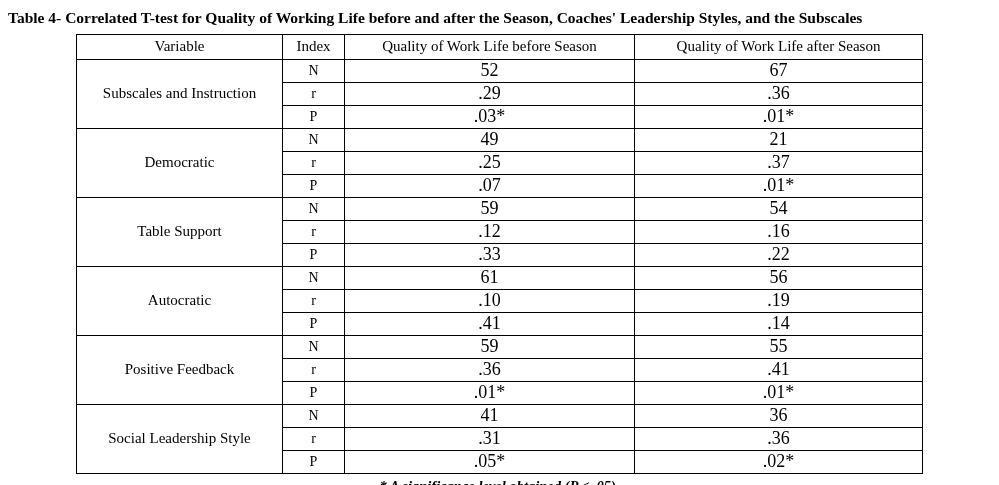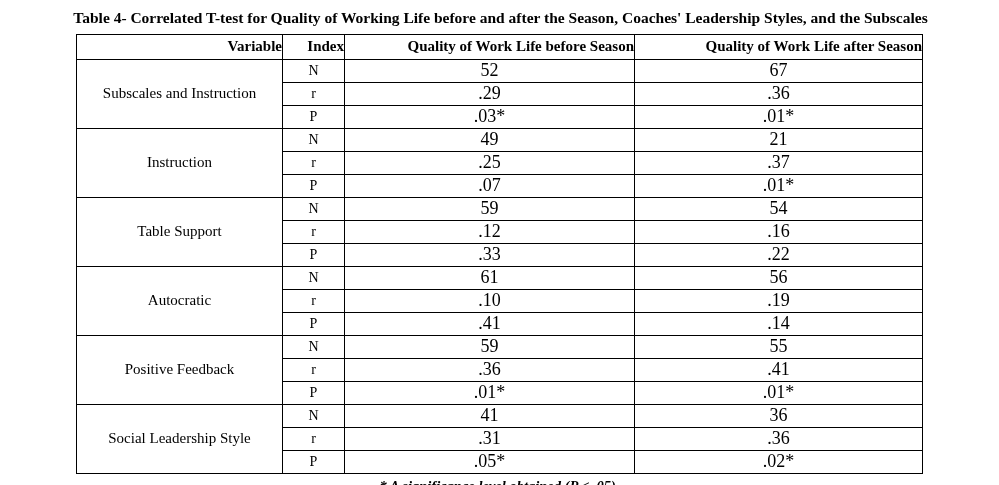--- a/index.html
+++ b/index.html
@@ -20,21 +20,20 @@
     height: 485px;
     box-sizing: border-box;
   }
   .caption {
     font-family: "Liberation Serif", serif;
     font-weight: bold;
     font-size: 15.5px;
     line-height: 1.2;
     padding: 9px 6px 6px 8px;
     white-space: nowrap;
-    text-align: center;
   }
   .table-wrap {
     padding: 0 8px;
   }
   table.main {
     border-collapse: collapse;
     table-layout: fixed;
     width: 846px;
     margin: 0 auto;
     font-size: 14.5px;
@@ -42,25 +41,24 @@
   table.main td, table.main th {
     border: 1px solid #000000;
     padding: 0;
     height: 22px;
     line-height: 21px;
     text-align: center;
     vertical-align: middle;
     font-weight: normal;
   }
   table.main thead th {
-    font-weight: bold;
+    font-weight: normal;
     font-size: 15px;
     height: 24px;
     line-height: 23px;
-    text-align: right;
   }
   .col-var { width: 206px; }
   .col-idx { width: 62px; }
   .col-before { width: 290px; }
   .col-after { width: 288px; }
 
   td.varname {
     font-weight: bold;
     text-align: left;
     padding-left: 18px;
@@ -119,21 +117,21 @@
           <td class="value">.29</td>
           <td class="value">.36</td>
         </tr>
         <tr>
           <td class="index">P</td>
           <td class="value">.03*</td>
           <td class="value">.01*</td>
         </tr>
 
         <tr>
-          <td class="varname" rowspan="3">Instruction</td>
+          <td class="varname" rowspan="3">Democratic</td>
           <td class="index">N</td>
           <td class="value">49</td>
           <td class="value">21</td>
         </tr>
         <tr>
           <td class="index">r</td>
           <td class="value">.25</td>
           <td class="value">.37</td>
         </tr>
         <tr>

